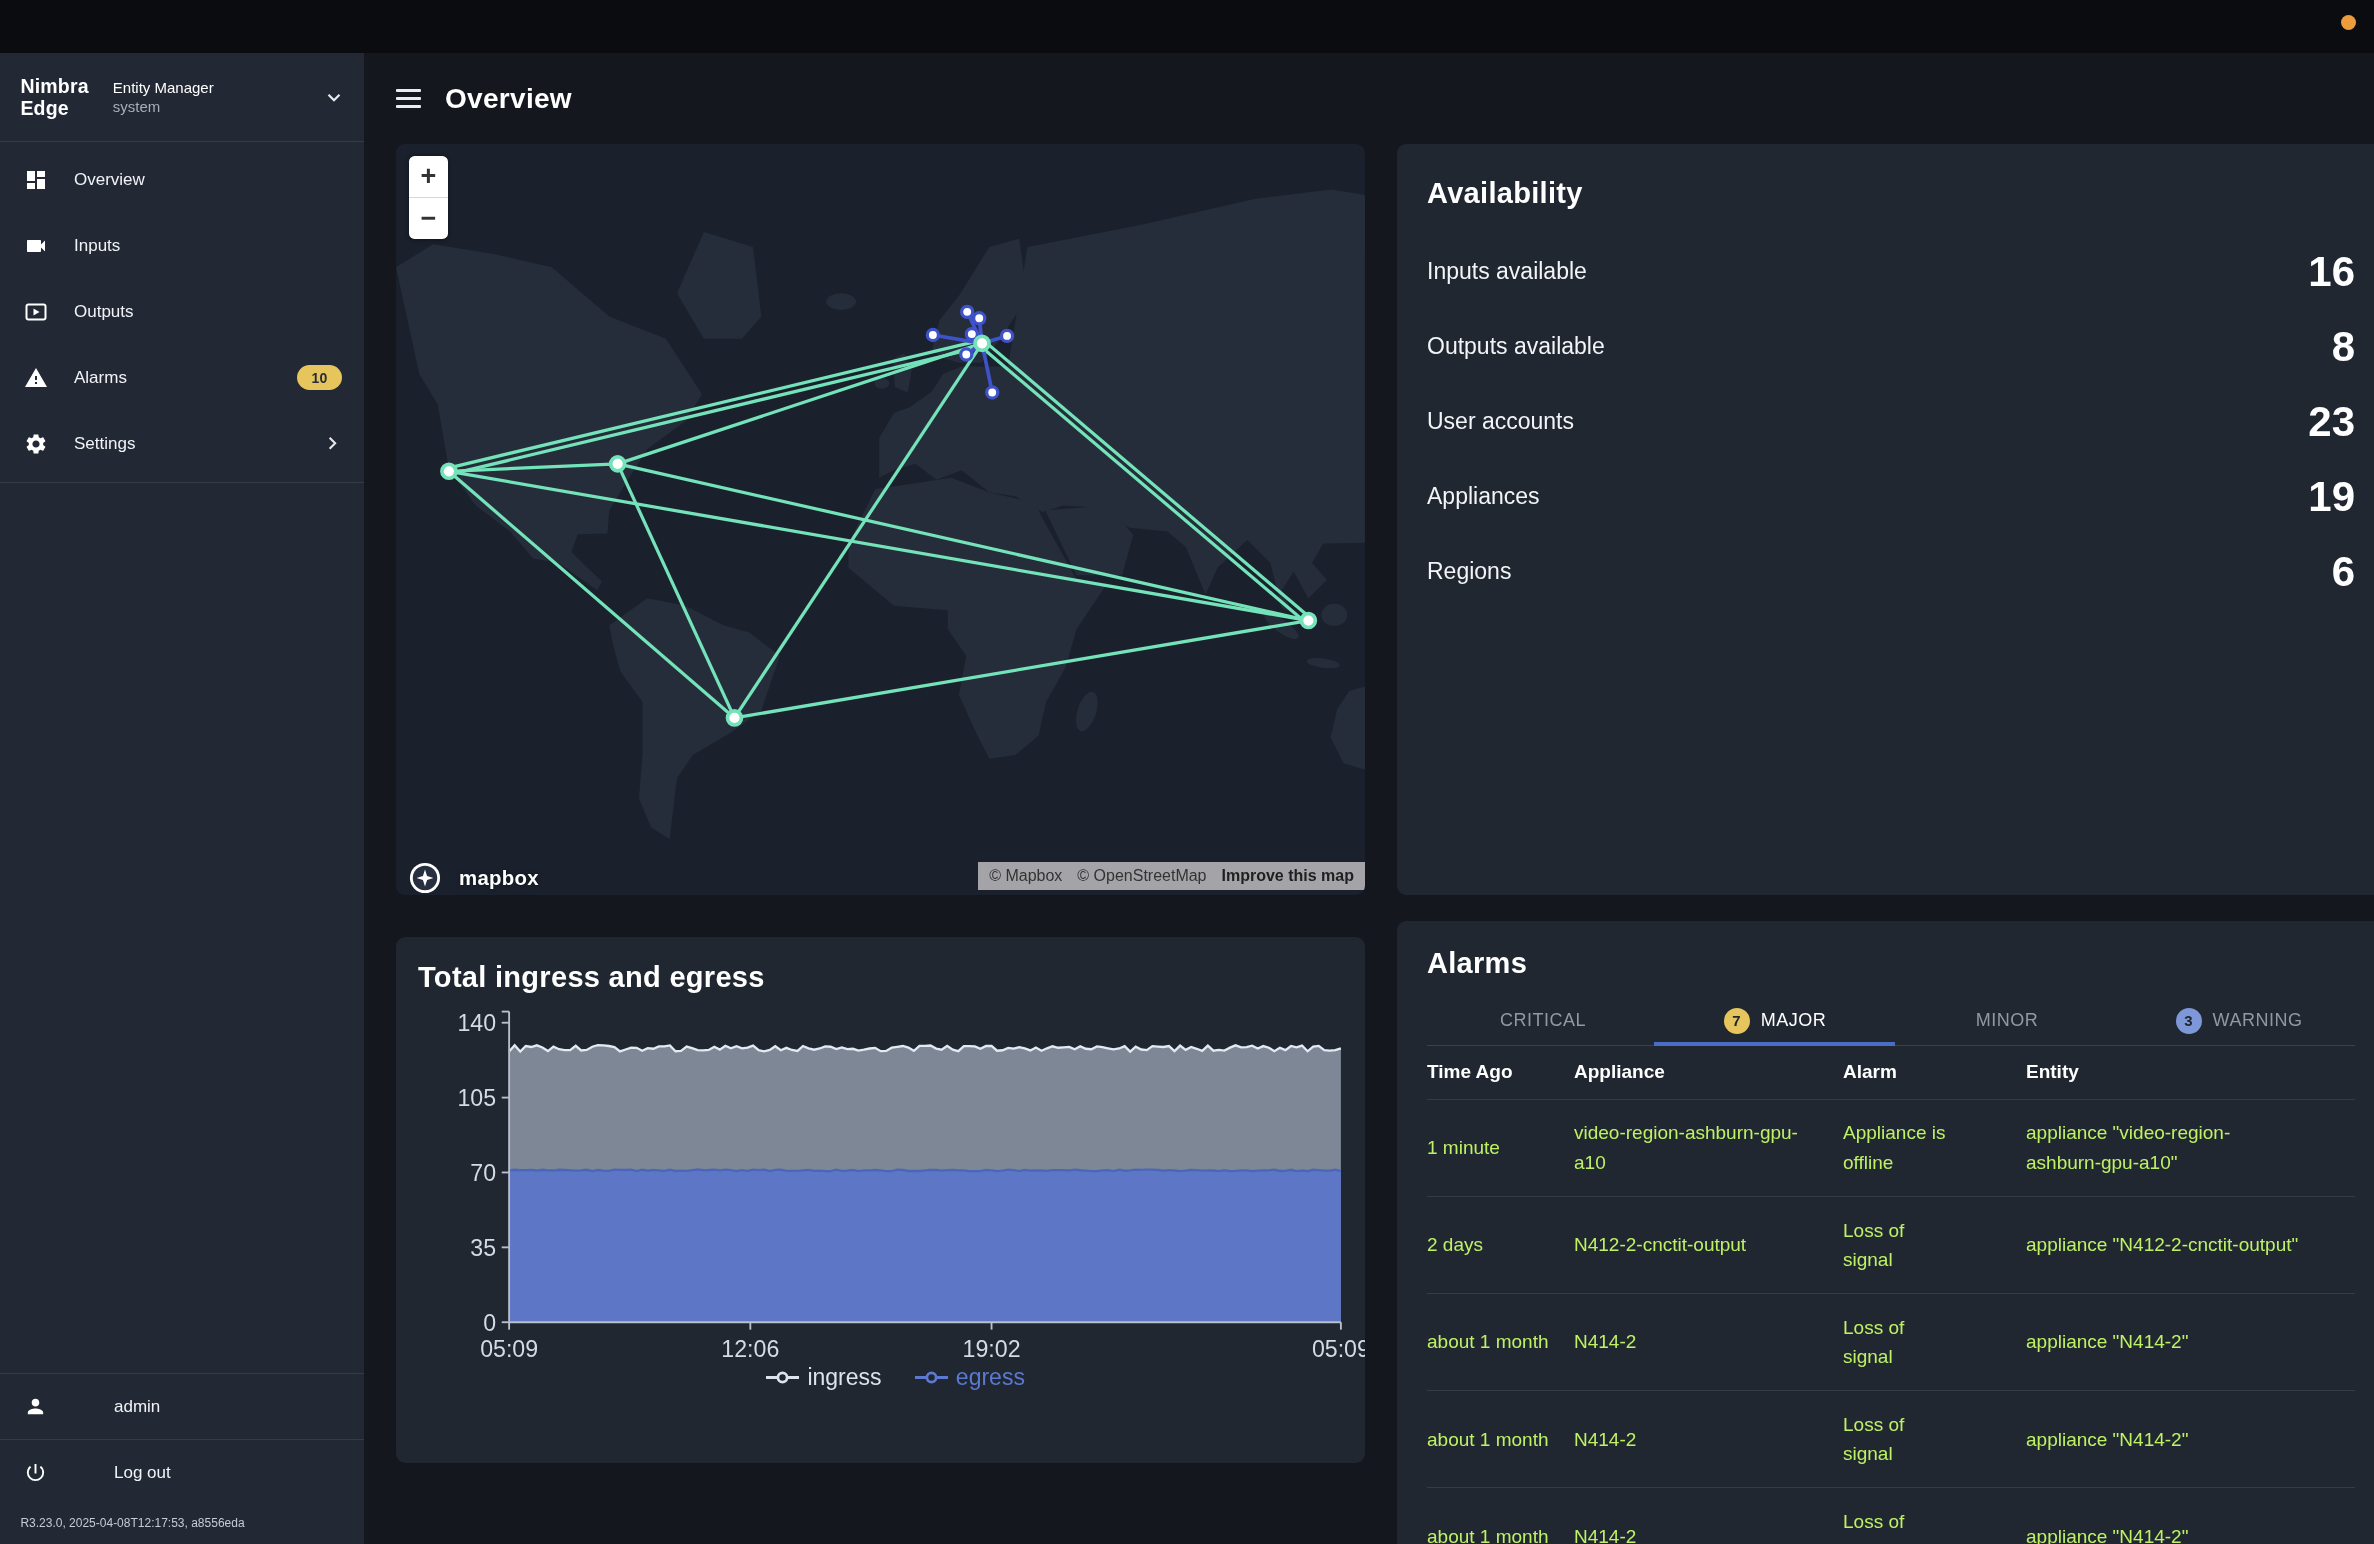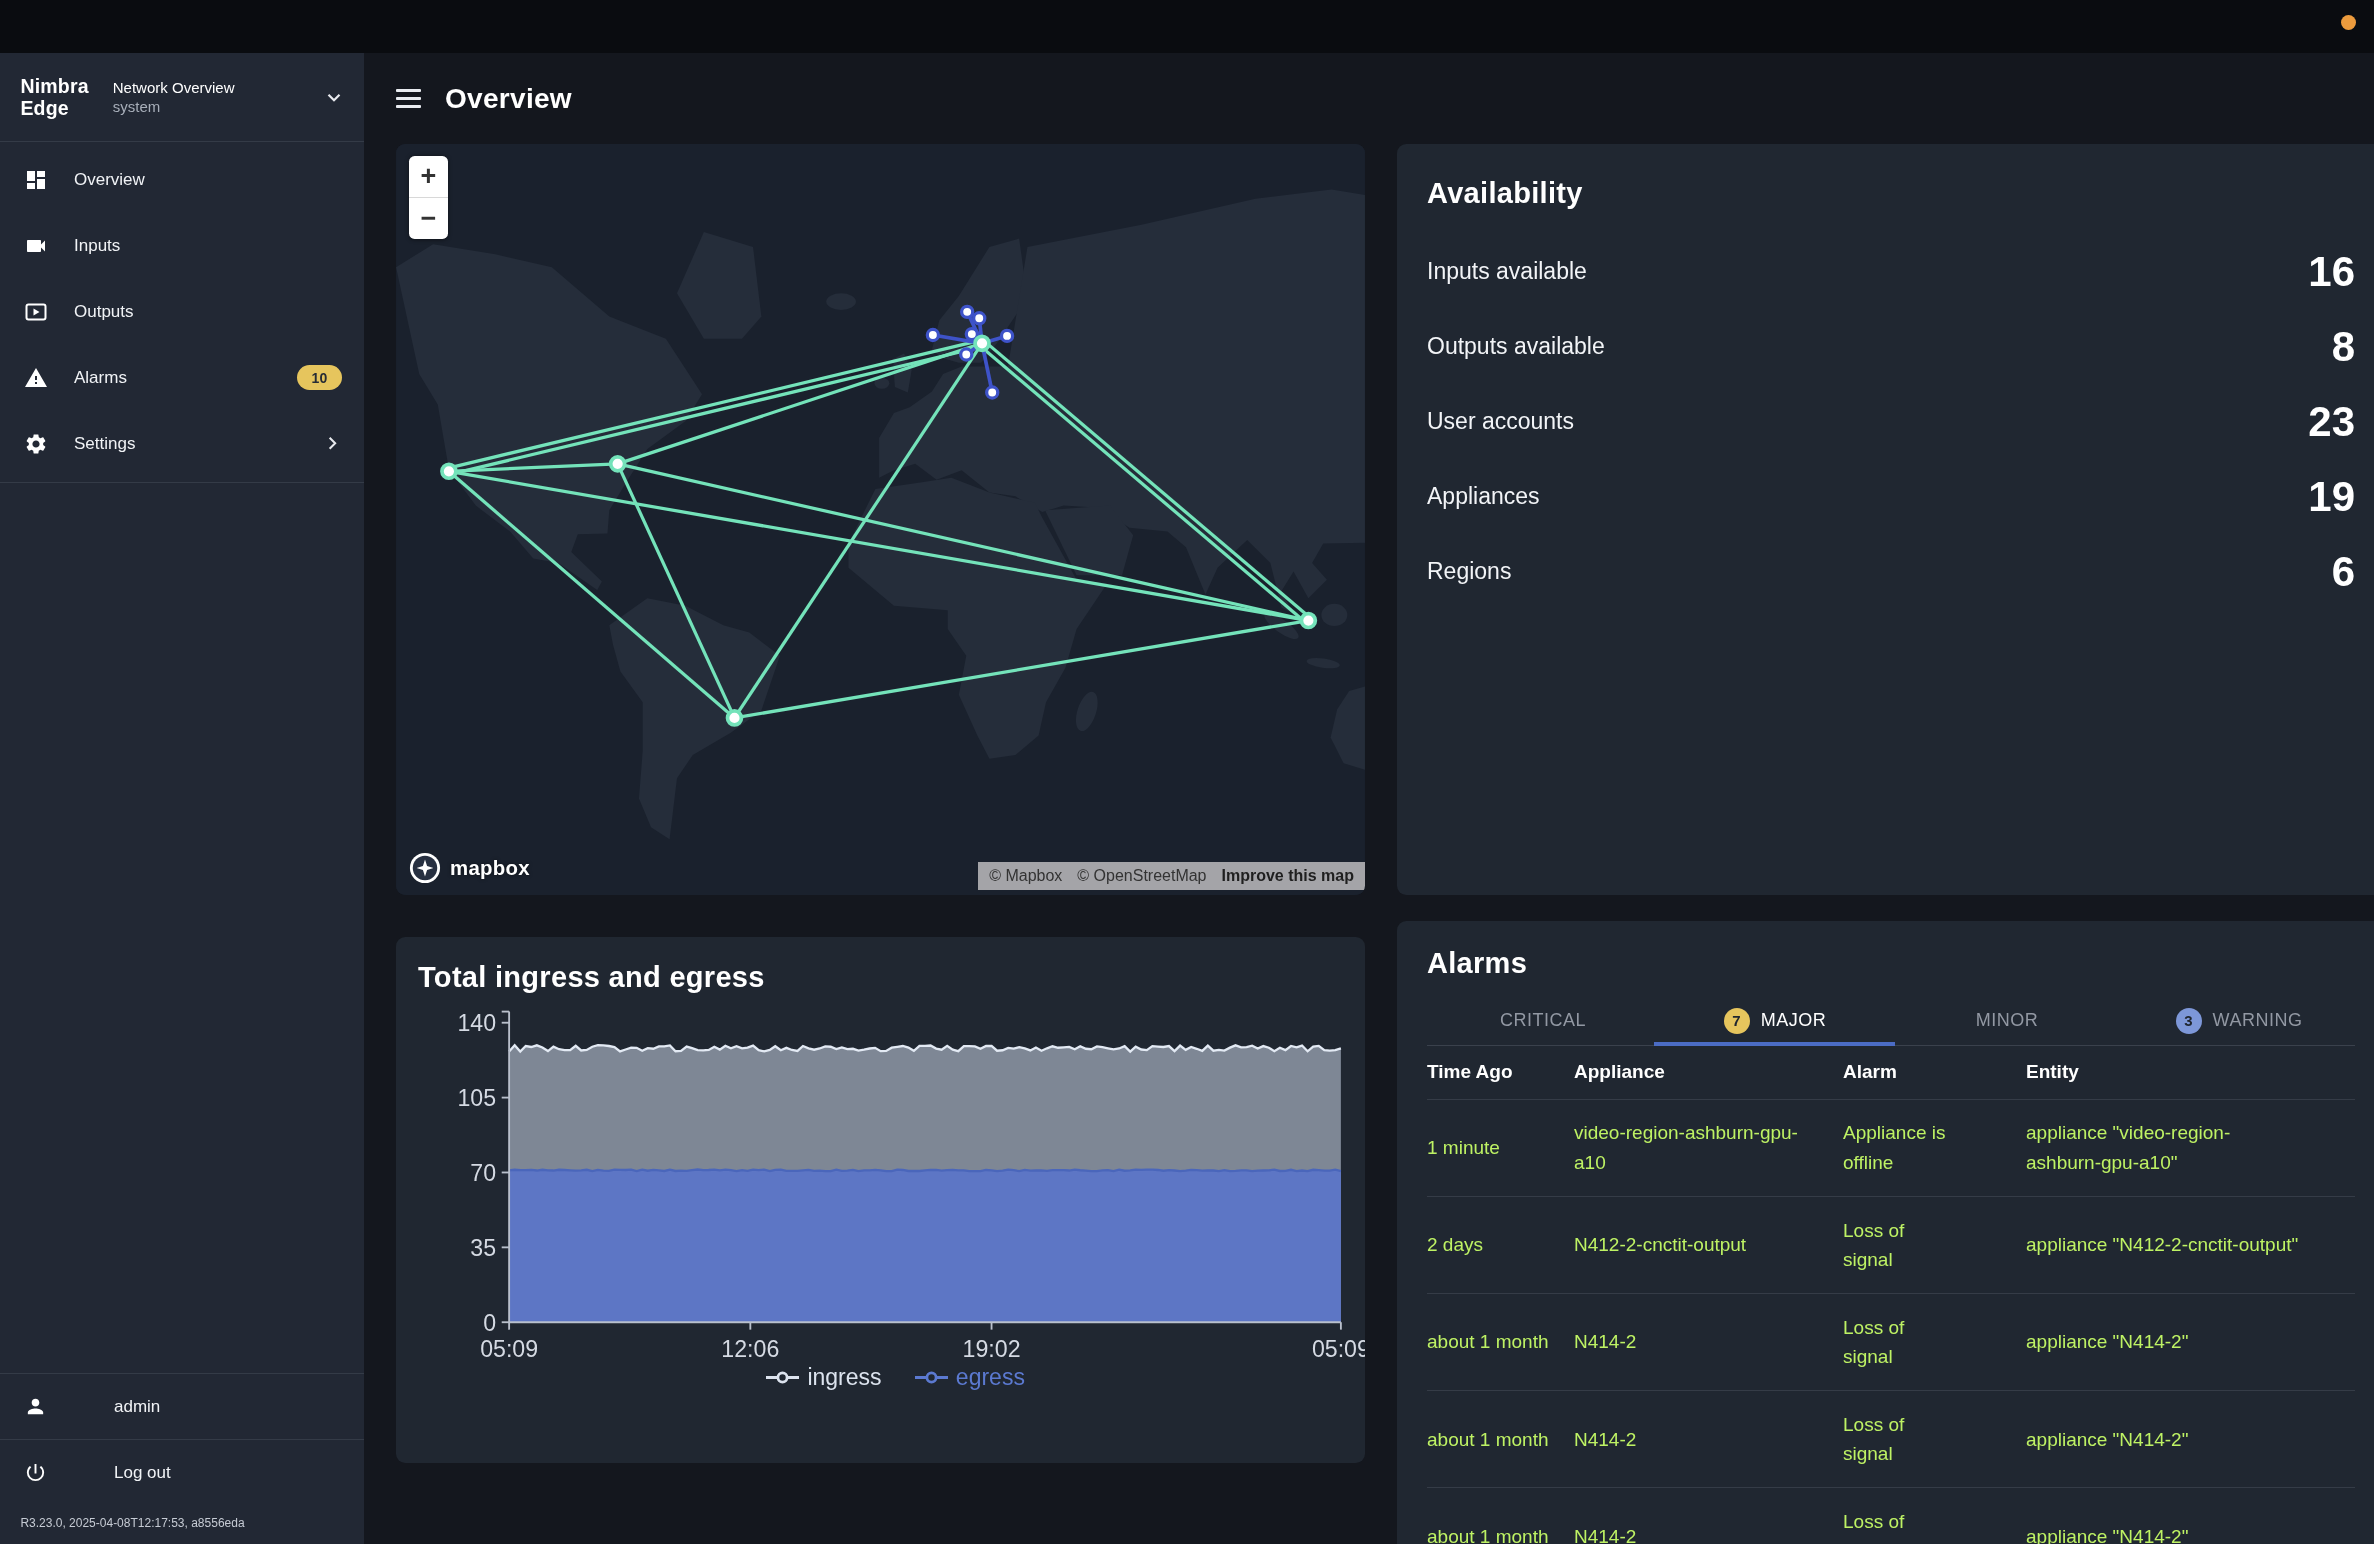--- a/index.html
+++ b/index.html
@@ -38,21 +38,21 @@
   .page-title{font-size:28px;font-weight:bold;color:#fff;letter-spacing:0.3px;}
   .grid{padding-left:32px;display:grid;grid-template-columns:969px 988px;grid-template-rows:751px auto;gap:26px 32px;}
   .card{background:#202731;border-radius:9.3px;box-sizing:border-box;}
   
   .map-card{position:relative;overflow:hidden;background:#1a212d;}
   #map-svg,#net-svg{position:absolute;left:0;top:0;}
   .zoomctl{position:absolute;left:13px;top:12px;width:39px;background:#fff;border-radius:5.6px;
     box-shadow:0 0.9px 4.6px rgba(0,0,0,.45);overflow:hidden;}
   .zbtn{height:41px;display:flex;align-items:center;justify-content:center;font-size:27px;font-weight:bold;color:#333;cursor:pointer;}
   .zbtn + .zbtn{border-top:0.9px solid #d8d8d8;}
-  .mb-logo{position:absolute;left:13px;bottom:11px;display:flex;align-items:center;gap:9px;cursor:pointer;justify-content:flex-end;}
+  .mb-logo{position:absolute;left:13px;bottom:1px;display:flex;align-items:center;gap:18px;cursor:pointer;justify-content:flex-end;}
   .mb-text{color:#fff;font-size:20.4px;font-weight:600;text-shadow:0 0 3.7px rgba(0,0,0,.55);letter-spacing:0.3px;}
   .attribution{position:absolute;right:0;bottom:4.6px;background:rgba(176,176,179,.92);color:#333;font-size:16px;
     height:28px;display:flex;align-items:center;gap:15px;padding:0 11px;}
   .attribution .bold{font-weight:bold;color:#1f1f1f;}
   
   .avail-card{padding:33px 30px;}
   .card-title{font-size:29px;font-weight:bold;color:#fff;letter-spacing:0.3px;}
   .avail-rows{margin-top:24px;}
   .avail-row{height:75px;display:flex;align-items:center;justify-content:space-between;}
   .avail-label{font-size:23px;color:#f2f4f7;}
@@ -91,21 +91,21 @@
 
   <div class="app">
 
     <aside class="sidebar">
       <div class="brand">
         <div class="brand-name">
           <div>Nimbra</div>
           <div>Edge</div>
         </div>
         <div class="brand-product">
-          <div class="p">Network Overview</div>
+          <div class="p">Entity Manager</div>
           <div class="s">system</div>
         </div>
         <span class="icon">
           <svg width="22" height="22" viewBox="0 0 24 24" fill="none" stroke="#e8eaee" stroke-width="2.4">
               <path d="M6 9.5 12 15.5 18 9.5"></path>
             </svg>
         </span>
       </div>
 
       <nav class="nav">

